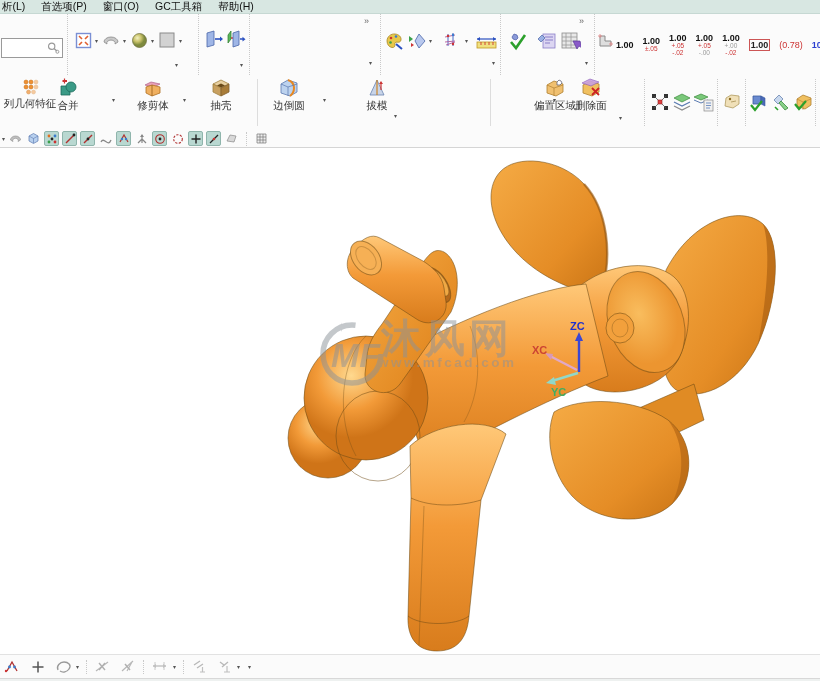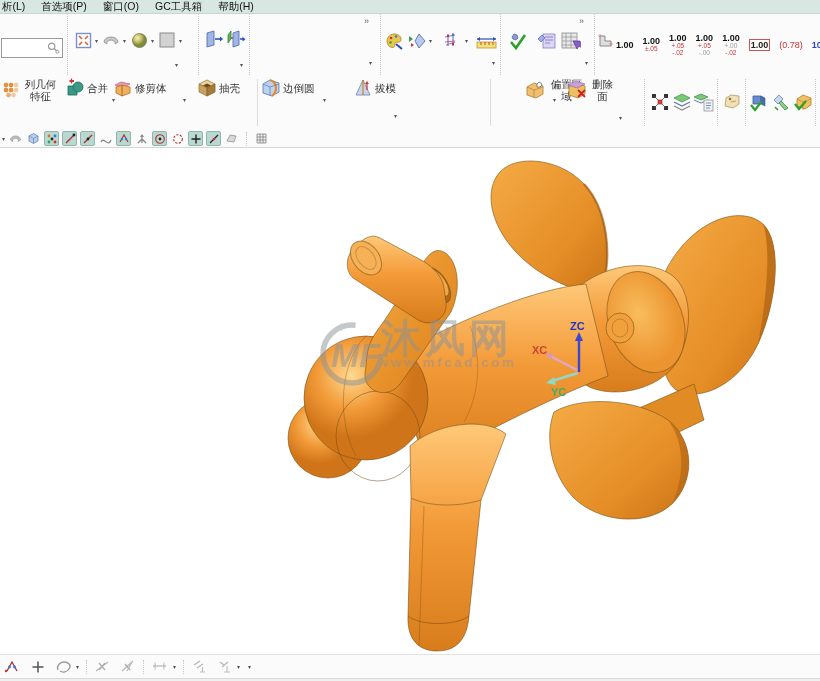--- a/index.html
+++ b/index.html
@@ -22,21 +22,21 @@
   .ic{display:inline-flex;align-items:center;justify-content:center}
   .ib{position:absolute;display:flex;align-items:center;justify-content:center;border-radius:2px}
   .car{position:absolute;font-size:6px;color:#555;line-height:6px}
   .car::after{content:"▾"}
   .chev{position:absolute;font-size:9px;color:#666;line-height:9px}
   .chev::after{content:"»"}
   .searchbox{position:absolute;left:1px;top:24px;width:62px;height:20px;border:1px solid #9a9a9a;
              background:#fff;display:flex;align-items:center;justify-content:flex-end;padding-right:2px;box-sizing:border-box}
   .searchbox input{border:none;outline:none;width:40px;height:14px;font-size:10px;background:transparent}
   
-  .fb{position:absolute;top:3px;display:flex;flex-direction:row;align-items:center;gap:1px;
+  .fb{position:absolute;top:3px;display:flex;flex-direction:column;align-items:center;gap:1px;
       font-size:10.5px;color:#333;text-align:center;line-height:12px;cursor:default}
   
   .shadebtn{position:absolute;left:14px;top:4px;width:100px;display:flex;flex-direction:column;align-items:center;gap:2px;
             font-size:10.5px;color:#333}
   
   .tols{position:absolute;left:616px;top:0;width:204px;height:61px;display:flex;align-items:center;gap:9px;
         overflow:hidden;white-space:nowrap}
   .tol{display:flex;flex-direction:column;align-items:center;line-height:7px}
   .tol .m{font-size:9px;color:#111;font-weight:bold;line-height:10px}
   .tol .s{font-size:6.5px;color:#c33;line-height:6.5px}
@@ -265,34 +265,34 @@
             <circle cx="11" cy="9" r="2"></circle>
             <circle cx="16" cy="9" r="2" opacity=".45"></circle>
             <circle cx="8.5" cy="14" r="2" opacity=".7"></circle>
             <circle cx="13.5" cy="14" r="2" opacity=".45"></circle>
           </g>
         </svg>
     </span>
     <span>列几何特征</span>
   </div>
 
-  <div class="fb" style="left:64px;width:48px">
+  <div class="fb" style="left:44px;width:48px">
     <span class="ic">
       <svg width="22" height="20" viewBox="0 0 22 20">
           <path d="M6 2h4v2h-4z" fill="#cc3333"></path>
           <path d="M7.5.5v5M5 3h5" stroke="#cc3333" stroke-width="1.2"></path>
           <path d="M4 8h9v9H4z" fill="#3a9a86" stroke="#1d6b5c" stroke-width=".8"></path>
           <circle cx="14" cy="9" r="5" fill="#3a9a86" stroke="#1d6b5c" stroke-width=".8"></circle>
         </svg>
     </span>
     <span>合并</span>
   </div>
   <span class="car" style="left:112px;top:22px"></span>
 
-  <div class="fb" style="left:112px;width:58px">
+  <div class="fb" style="left:124px;width:58px">
     <span class="ic">
       <svg width="22" height="20" viewBox="0 0 22 20">
           <path d="M3 7l6-3 9 2-6 3z" fill="#e8a0b8" stroke="#b06088" stroke-width=".7"></path>
           <path d="M4 9l6-2 8 2v6l-8 3-6-3z" fill="#f0b060" stroke="#b07020" stroke-width=".8"></path>
           <path d="M10 7v11" stroke="#8a5010" stroke-width=".7"></path>
         </svg>
     </span>
     <span>修剪体</span>
   </div>
   <span class="car" style="left:183px;top:22px"></span>

